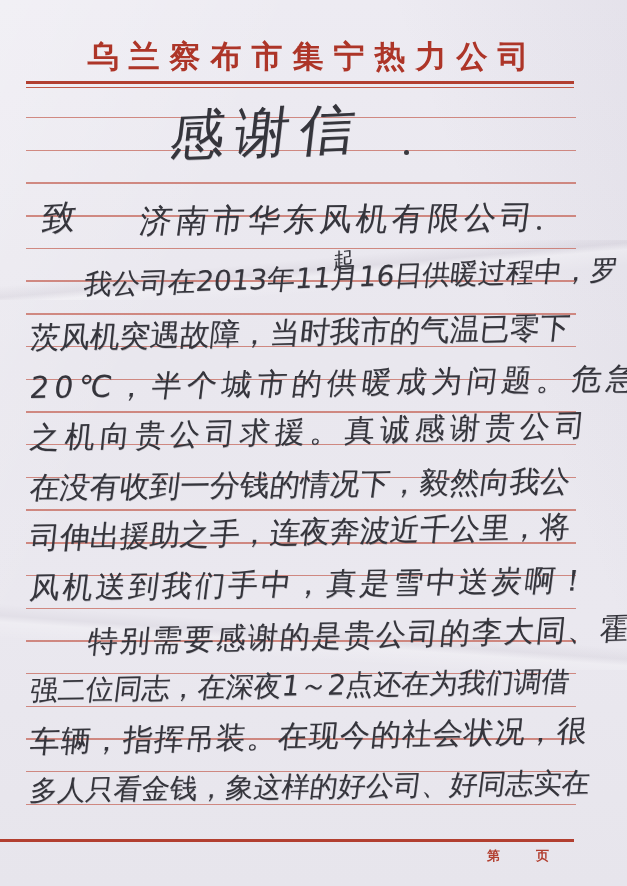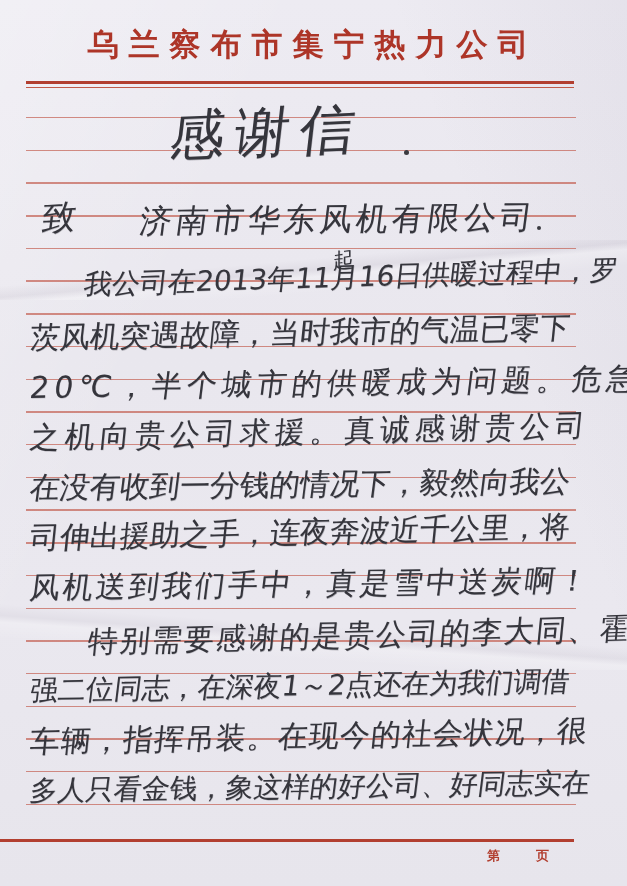--- a/index.html
+++ b/index.html
@@ -16,21 +16,21 @@
       linear-gradient(180deg,#edebf2 0%, #e9e7ee 40%, #eae8ef 70%, #e7e5ec 100%);
   }
   
   .crease1{position:absolute;left:0;top:240px;width:627px;height:60px;
     background:linear-gradient(175deg, rgba(130,120,140,0) 40%, rgba(130,120,140,0.10) 50%, rgba(255,255,255,0.25) 56%, rgba(130,120,140,0) 70%);}
   .crease2{position:absolute;left:0;top:600px;width:627px;height:70px;
     background:linear-gradient(184deg, rgba(130,120,140,0) 42%, rgba(130,120,140,0.08) 52%, rgba(255,255,255,0.22) 58%, rgba(130,120,140,0) 72%);}
 
   
   .letterhead{
-    position:absolute;left:26px;top:24px;width:574px;height:38px;
+    position:absolute;left:26px;top:36px;width:574px;height:38px;
     text-align:center;
     font-family:"DejaVu Serif","Liberation Serif",serif;
     font-weight:bold;font-size:31px;letter-spacing:10px;
     color:#ad3528;white-space:nowrap;
   }
   .rule-top-thick{position:absolute;left:26px;top:81px;width:548px;height:3px;background:#b23f30;}
   .rule-top-thin{position:absolute;left:26px;top:87px;width:548px;height:1px;background:#c05a49;}
 
   
   .rules{

